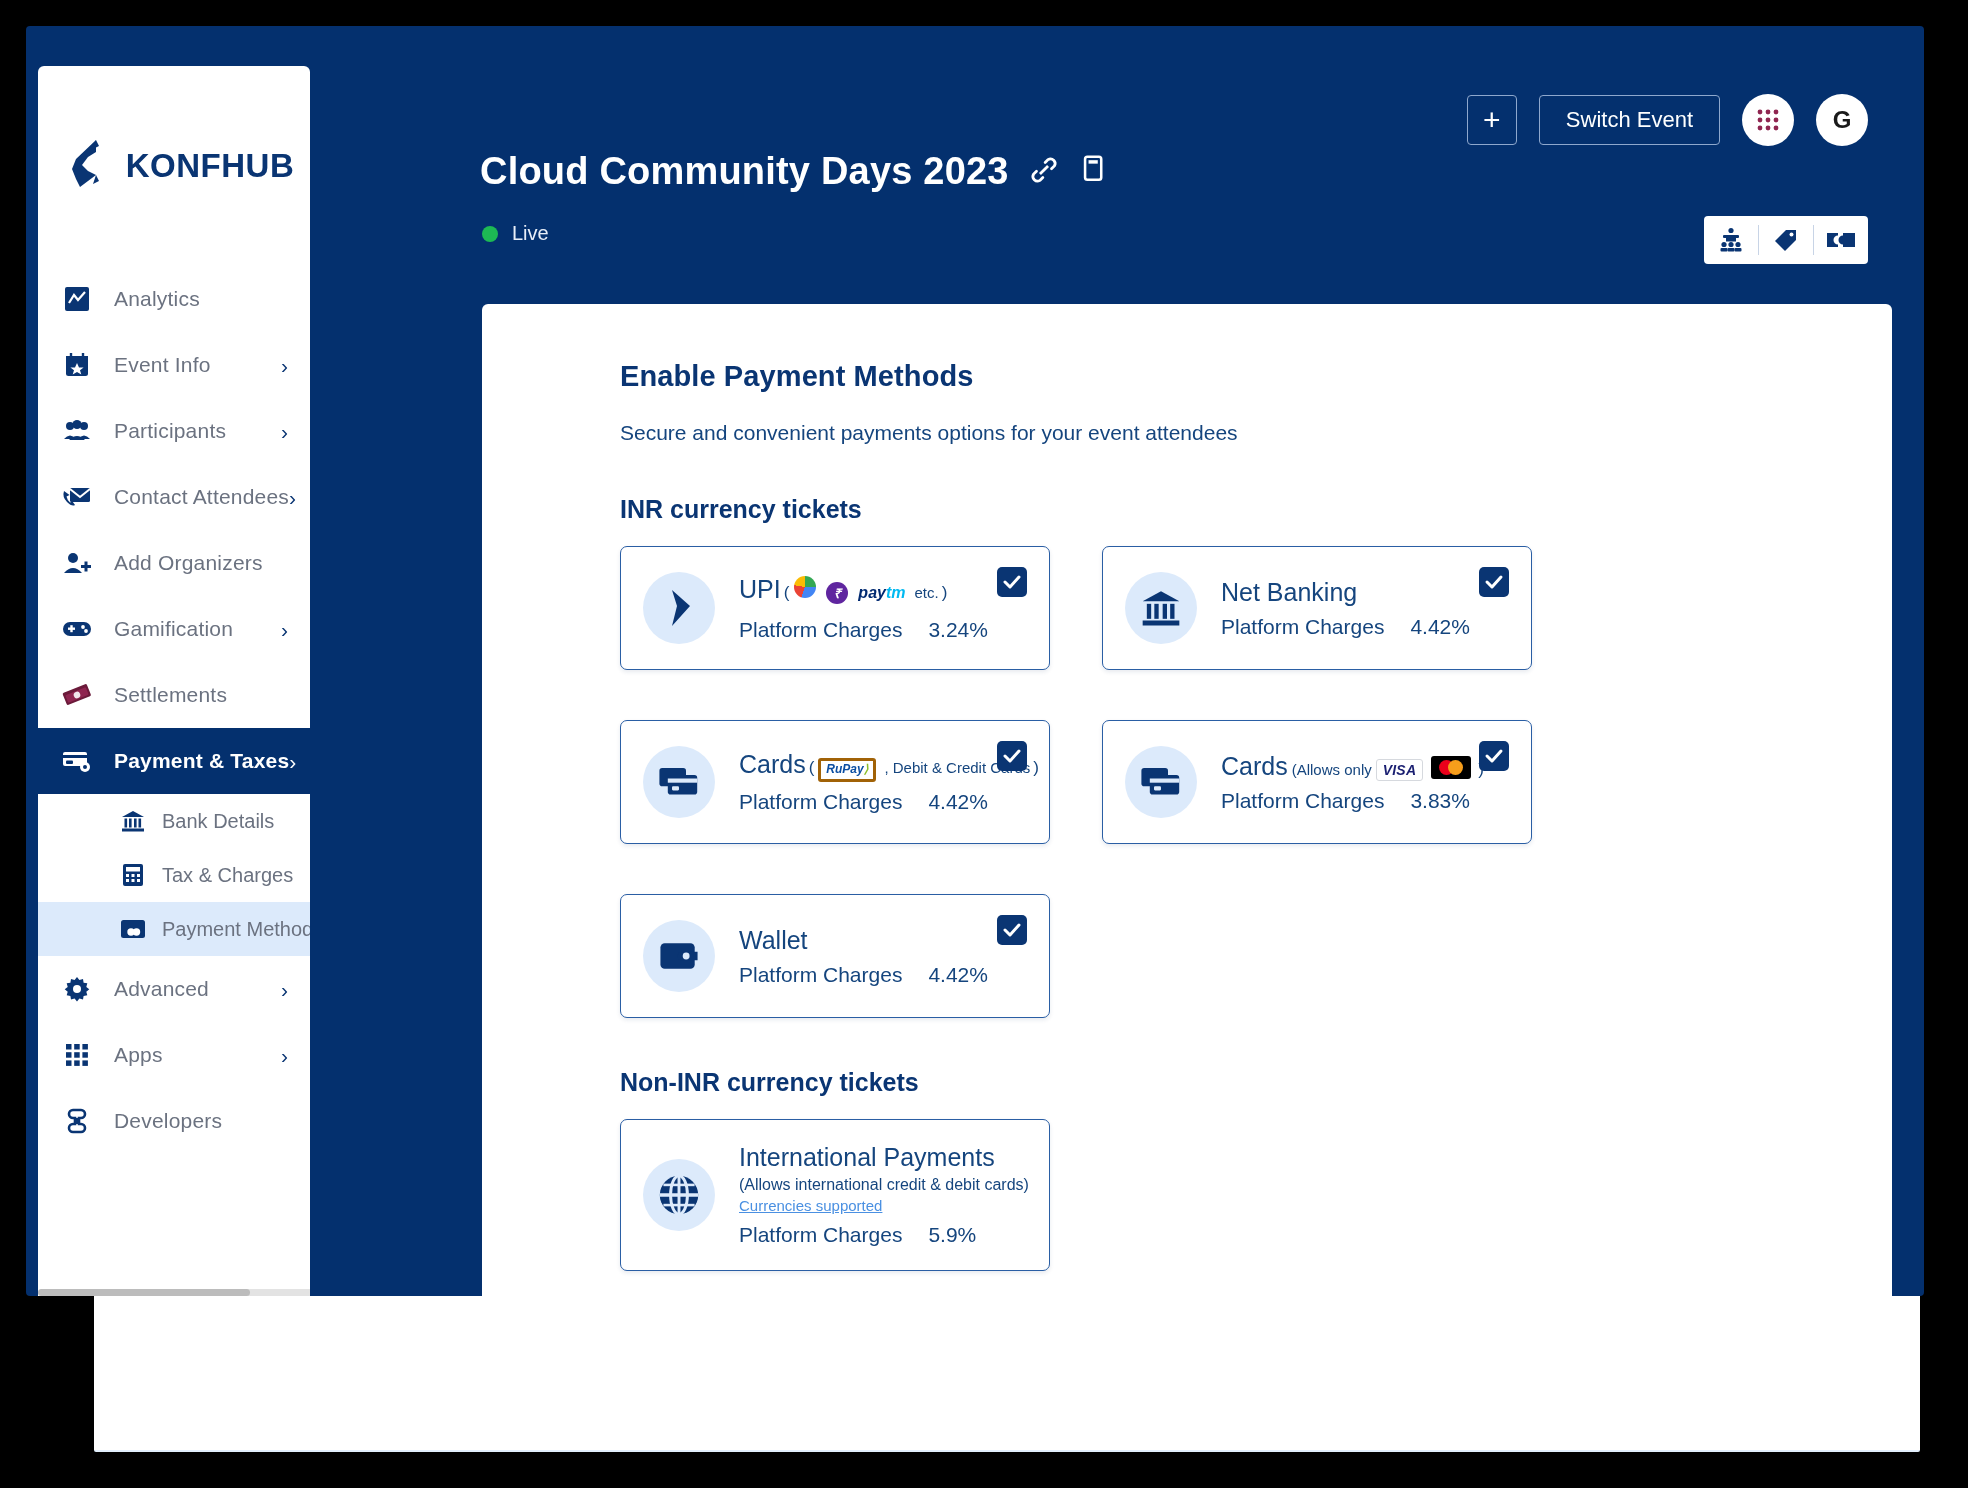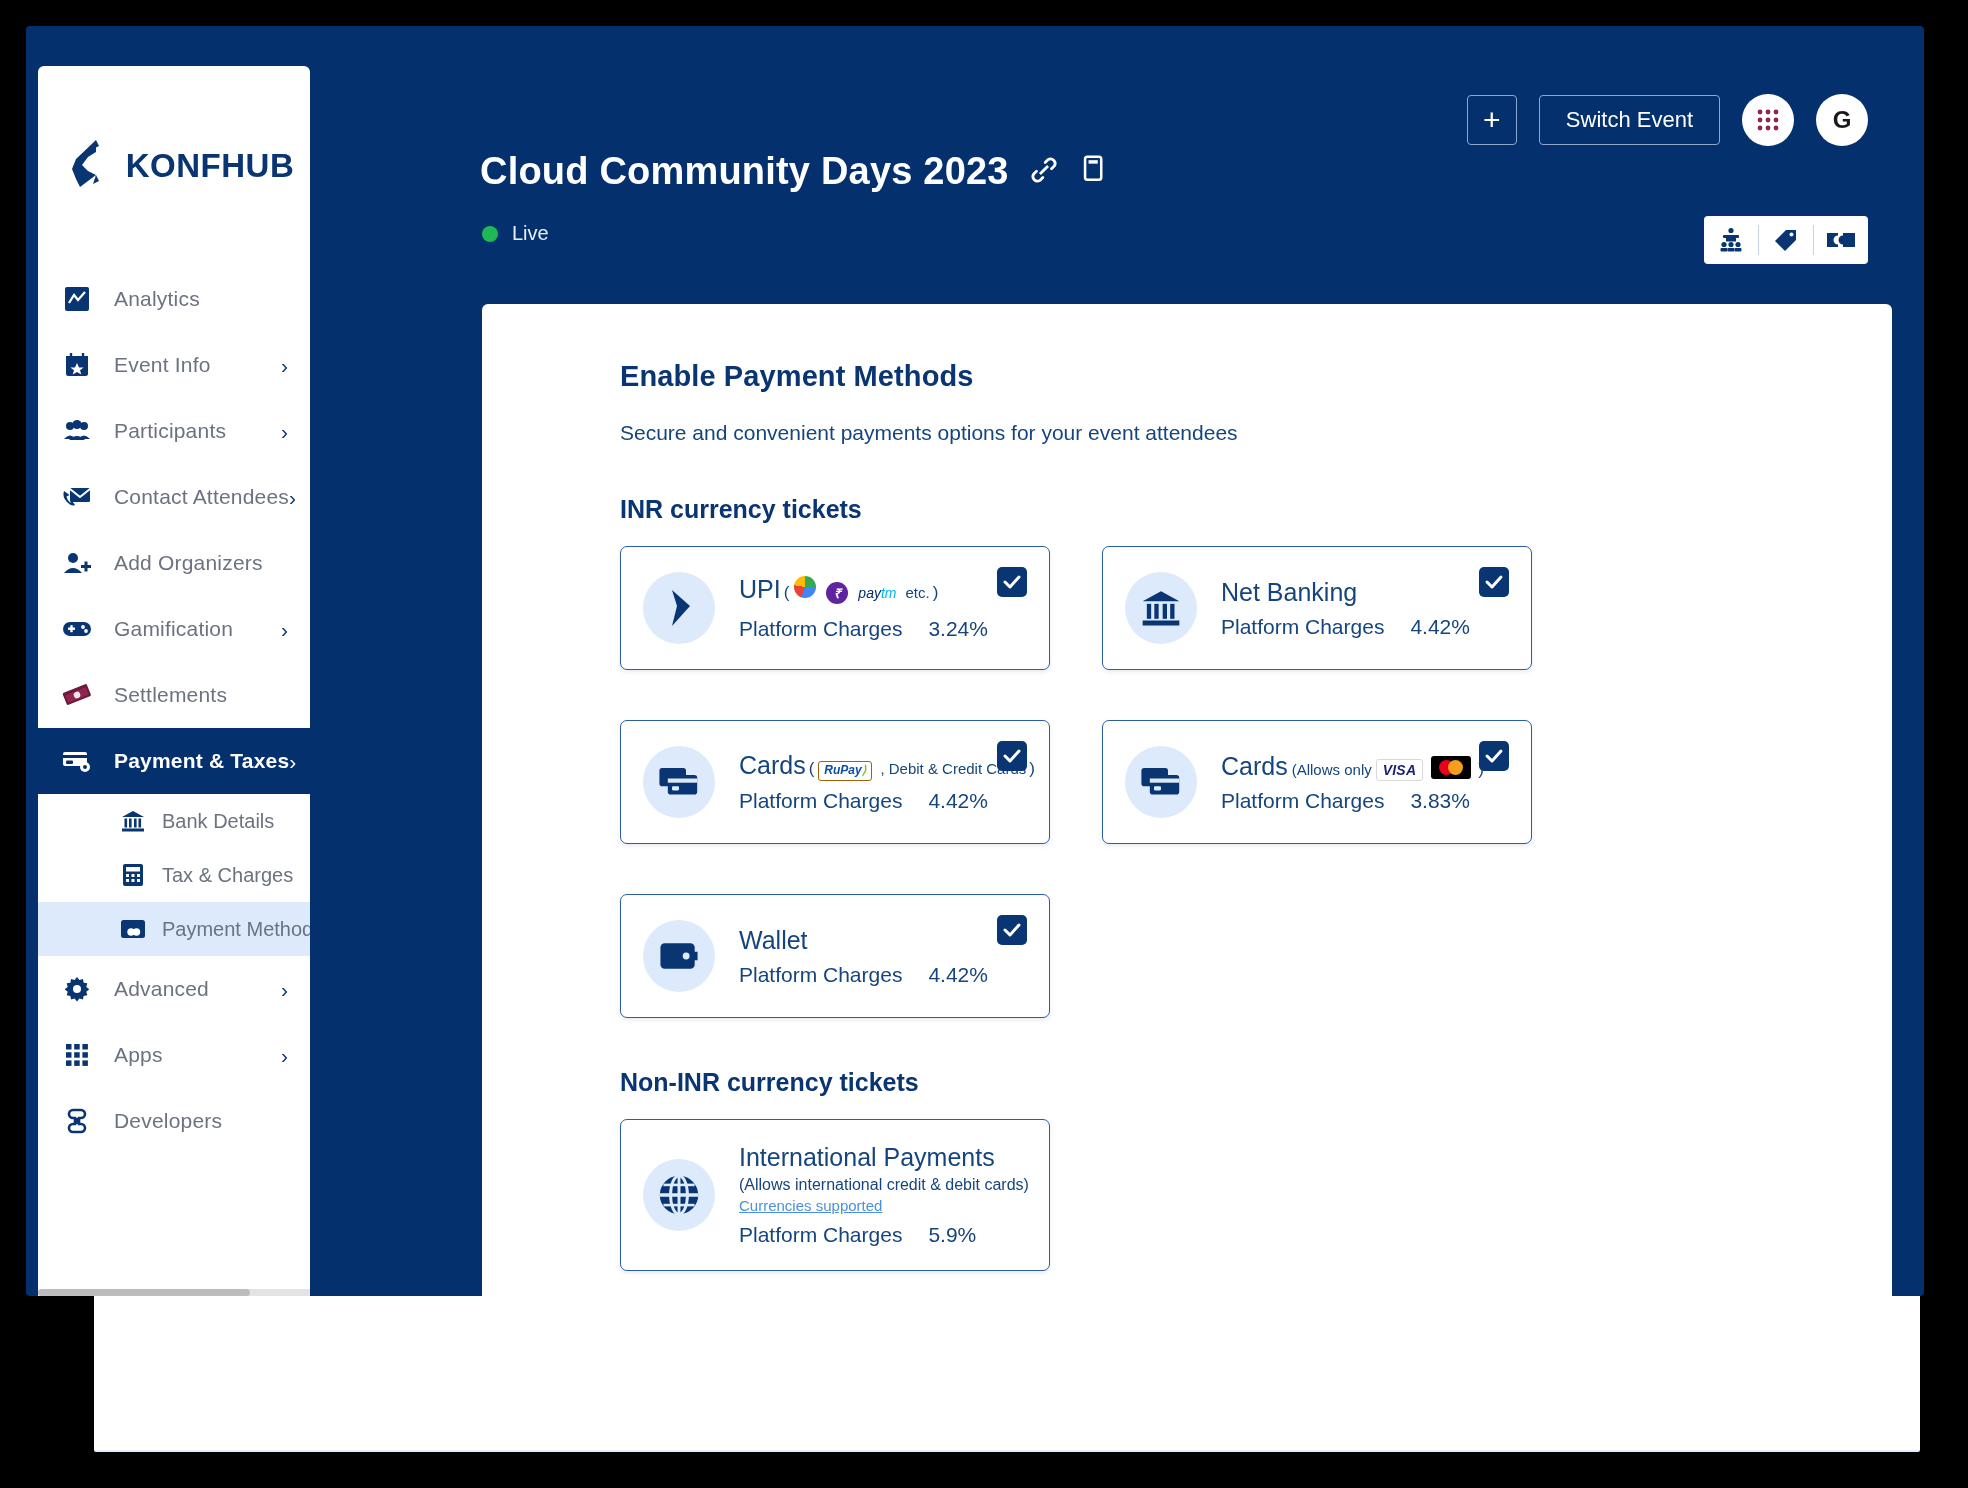--- a/index.html
+++ b/index.html
@@ -264,21 +264,21 @@
     display: flex; align-items: center; justify-content: center;
     cursor: pointer;
   }
   .pc-check svg { display: block; }
 
   .logo-chip {
     display: inline-flex; align-items: center; justify-content: center;
     vertical-align: middle;
   }
   .rupay-chip {
-    background: #ffffff; border: 1px solid #a16207; border-radius: 3px;
+    background: #ffffff; border: 3px solid #a16207; border-radius: 3px;
     padding: 2px 5px; margin: 0 4px;
     font-size: 12px; font-weight: bold; font-style: italic;
     color: #0b4ea2; line-height: 1.1;
   }
   .rupay-chip .pay { color: #0b4ea2; }
   .rupay-chip .arrow { color: #8bbf2a; }
   .visa-chip {
     background: #ffffff; border: 1px solid #d6d9de; border-radius: 3px;
     padding: 3px 6px; margin: 0 4px;
     font-size: 14px; font-weight: bold; font-style: italic;
@@ -300,21 +300,21 @@
                      #34a853 160deg 250deg, #4285f4 250deg 360deg);
   }
   .phonepe-dot {
     width: 22px; height: 22px; border-radius: 50%;
     margin: 0 5px; display: inline-flex; vertical-align: middle;
     background: #5f259f; color: #ffffff;
     align-items: center; justify-content: center;
     font-size: 13px; font-weight: bold; font-style: italic;
   }
   .paytm-word {
-    margin: 8px 5px; font-size: 14px; font-weight: normal; font-style: italic;
+    margin: 8px 5px; font-size: 16px; font-weight: bold; font-style: italic;
     vertical-align: middle;
   }
   .paytm-word .pay { color: #002970; }
   .paytm-word .tm { color: #00b9f1; }
 
   
   #sidebar-scroll {
     position: absolute; left: 0; bottom: 8px; width: 312px; height: 7px;
     background: #e3e3e3; border-radius: 4px;
   }

